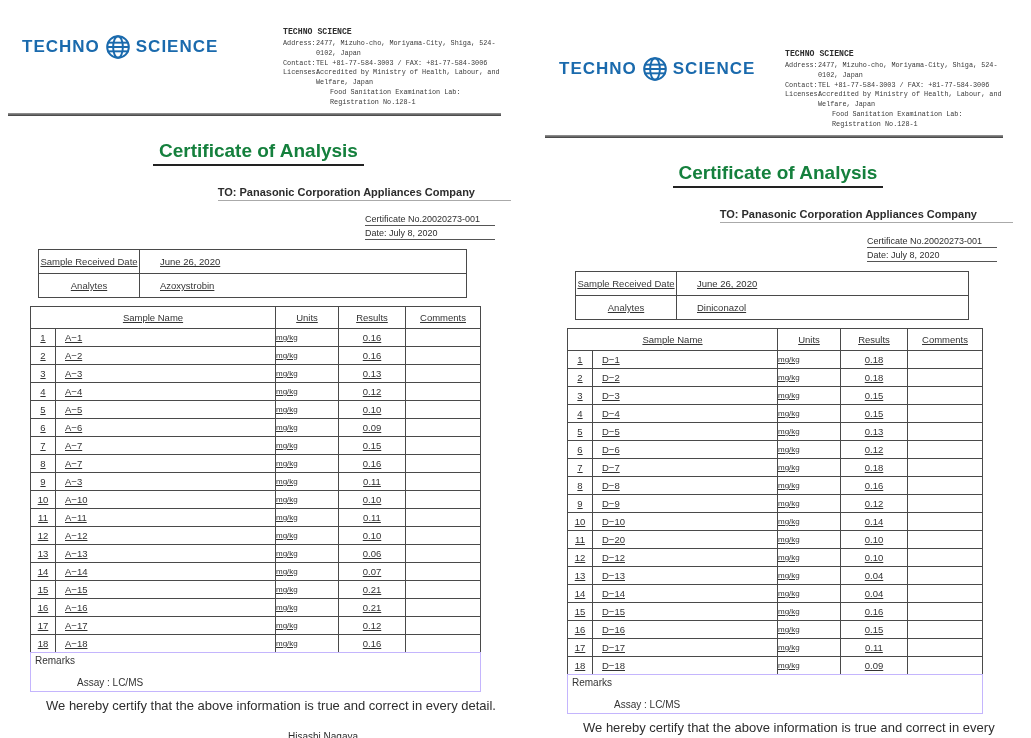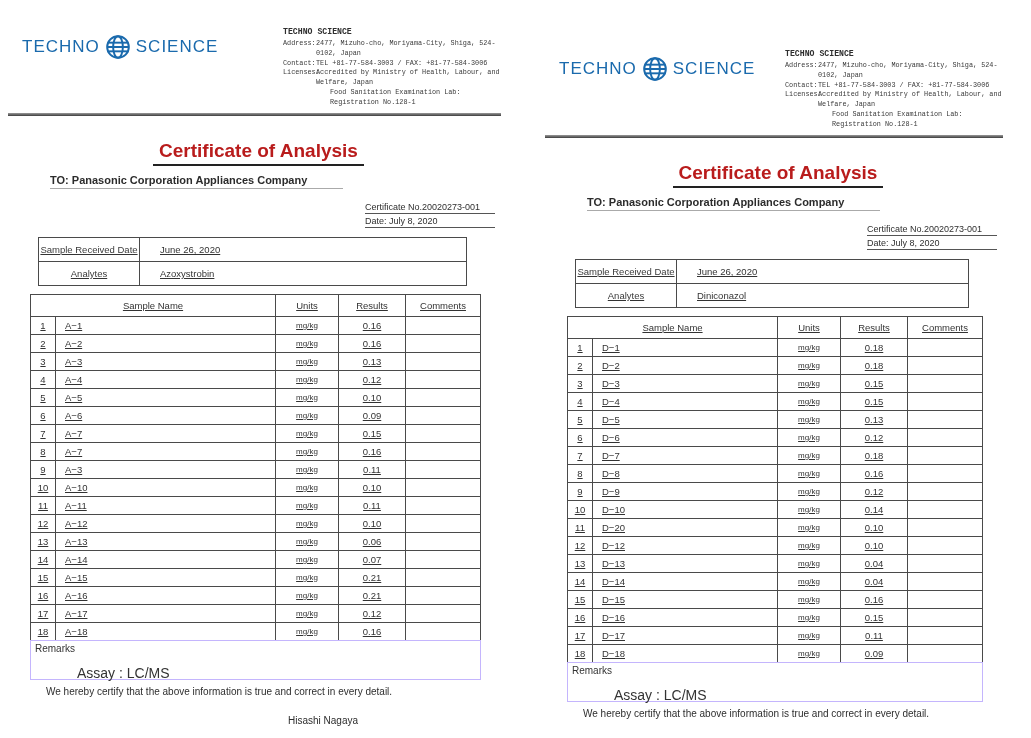--- a/index.html
+++ b/index.html
@@ -8,62 +8,62 @@
     background:#ffffff;
     font-family:"Liberation Sans", sans-serif;
     color:#333;
   }
   .page{position:absolute;background:#fff;}
   .page-left{left:6px;top:6px;width:505px;height:726px;}
   .page-right{left:543px;top:28px;width:470px;height:710px;}
 
   
   .lh-row{display:flex;justify-content:space-between;align-items:flex-start;padding:20px 8px 0 16px;}
-  .logo{display:flex;align-items:center;gap:5px;color:#1a6aad;font-weight:normal;font-size:17px;letter-spacing:1px;margin-top:8px;}
+  .logo{display:flex;align-items:center;gap:5px;color:#1a6aad;font-weight:bold;font-size:17px;letter-spacing:1px;margin-top:8px;}
   .logo svg{display:block;}
   .letterhead{width:220px;font-size:6.8px;line-height:1.45;color:#3a3a3a;font-family:Liberation Mono, monospace;}
   .lh-company{font-size:8.2px;font-weight:bold;margin-bottom:1px;color:#2e2e2e;}
   .lh-grid{display:grid;grid-template-columns:30px 1fr;column-gap:3px;}
   .lh-label{white-space:nowrap;}
   .lh-cont{padding-left:14px;}
   .rule{height:3px;background:linear-gradient(#9a9a9a,#3c3c3c);margin:5px 10px 0 2px;}
 
   
   .title-wrap{text-align:center;margin-top:24px;}
-  .title{display:inline-block;font-size:19px;font-weight:bold;color:#b91c1c;
+  .title{display:inline-block;font-size:19px;font-weight:bold;color:#15803d;
          border-bottom:2.5px solid #222;padding:0 6px 2px;}
-  .to-line{margin:8px 0 0 44px;font-size:11px;font-weight:bold;color:#2c2c2c;}
+  .to-line{margin:20px 0 0 44px;font-size:11px;font-weight:bold;color:#2c2c2c;text-align:right;}
   .to-line span{border-bottom:1.5px solid #aaa;padding:0 36px 2px 0;}
   .ref-block{width:130px;margin:14px 16px 0 auto;font-size:9px;color:#2f2f2f;}
   .ref-line{border-bottom:1px solid #555;padding:2px 0 1px;white-space:nowrap;}
 
   
   table{border-collapse:collapse;text-decoration:underline;}
   .info-table{width:calc(100% - 76px);margin:9px 0 0 32px;font-size:9.5px;}
   .info-table td{border:1px solid #4a4a4a;height:21px;}
   .info-table td.lbl{width:98px;text-align:center;color:#3a3a3a;}
   .info-table td.val{padding-left:20px;}
 
   
   .main-table{width:calc(100% - 54px);margin:8px 0 0 24px;font-size:9.5px;}
   .main-table th{border:1px solid #4a4a4a;height:19px;font-weight:normal;color:#333;}
   .main-table td{border:1px solid #4a4a4a;height:17px;padding:0;}
   .main-table td:nth-child(1){text-align:center;width:24px;}
   .main-table td:nth-child(2){padding-left:9px;}
-  .main-table td:nth-child(3){text-align:center;width:62px;font-size:8px;}
+  .main-table td:nth-child(3){text-align:left;width:62px;font-size:8px;}
   .main-table td:nth-child(4){text-align:center;width:66px;}
   .main-table td:nth-child(5){width:74px;}
 
   
   .remarks{margin:-1px 0 0 24px;width:calc(100% - 54px);box-sizing:border-box;
            border:1px solid #c4b5fd;height:40px;}
   .remarks-label{font-size:10px;margin:2px 0 0 4px;}
-  .assay{font-size:14px;margin:11px 0 0 46px;}
-
-  .certify{margin:6px 0 0 40px;font-size:10px;color:#2e2e2e;}
+  .assay{font-size:10px;margin:11px 0 0 46px;}
+
+  .certify{margin:6px 0 0 40px;font-size:13px;color:#2e2e2e;}
   .signer{margin:15px 0 0 282px;font-size:10px;line-height:1.7;color:#2c2c2c;}
 </style>
 </head>
 <body>
 
 <div class="page page-left">
   <div class="lh-row">
     <div class="logo">
       <span>TECHNO</span>
       <span>

